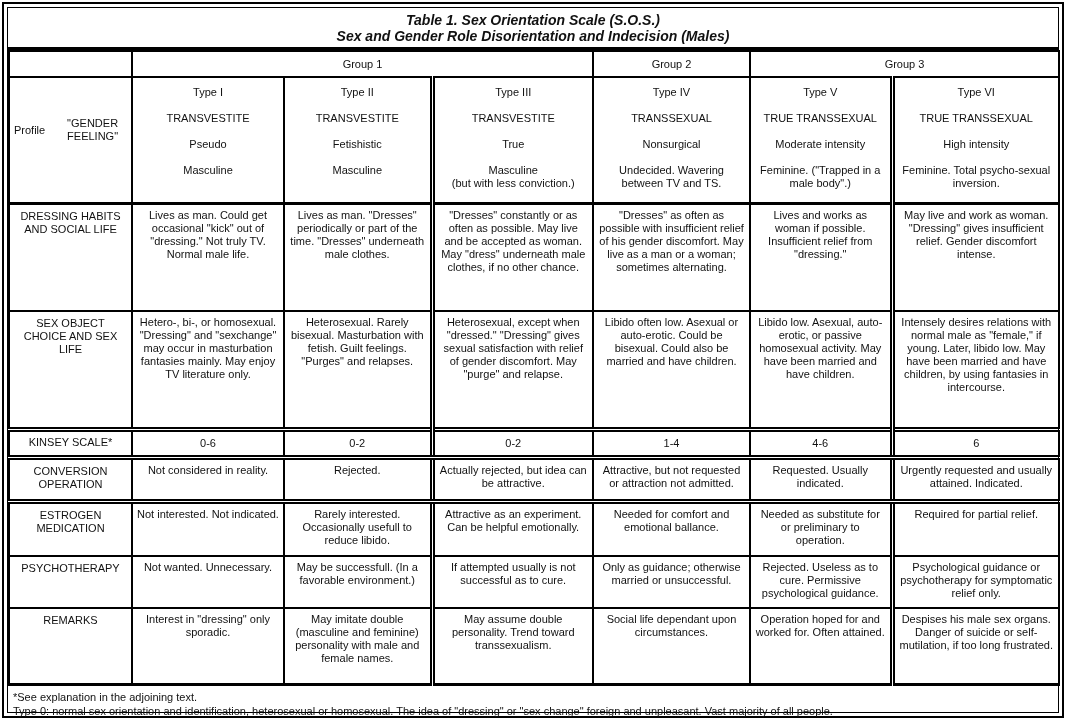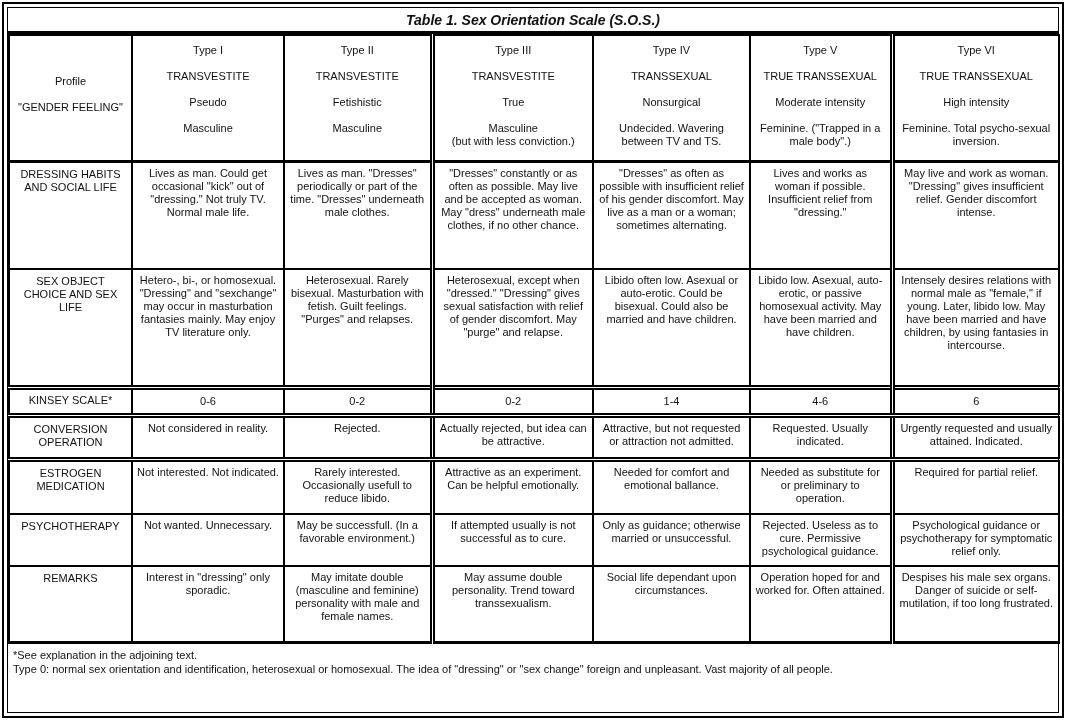--- a/index.html
+++ b/index.html
@@ -23,48 +23,55 @@
   tr.r-kinsey td { height: 28px; vertical-align: middle; border-top: 5px double #000; border-bottom: 5px double #000; }
   tr.r-conversion td { height: 44px; border-bottom: 5px double #000; }
   tr.r-estrogen td { height: 55px; }
   tr.r-psycho td { height: 52px; }
   tr.r-remarks td { height: 76px; border-bottom: 3px solid #000; }
 
   td.dbl { border-left: 5px double #000; }
   td.lbl { padding-top: 5px; }
 
   .stack { display: flex; flex-direction: column; gap: 13px; align-items: center; padding-top: 4px; }
-  .stack-lbl { display: flex; flex-direction: column; gap: 13px; align-items: center; padding-top: 34px; }
+  .stack-lbl { display: flex; flex-direction: row; gap: 13px; align-items: center; padding-top: 34px; }
   .note { display: block; }
 
   .footnote { flex: 1 1 auto; text-align: left; font-size: 11px; line-height: 14px; padding: 4px 5px; }
   .footnote span { display: block; }
 </style>
 </head>
 <body>
 
 <div class="frame-outer">
   <div class="frame-inner">
 
     <div class="title-block">
       <span class="title-line">Table 1. Sex Orientation Scale (S.O.S.)</span>
+      <span class="title-line">Sex and Gender Role Disorientation and Indecision (Males)</span>
     </div>
 
     <table class="sos">
       <colgroup>
         <col style="width:123px">
           <col style="width:152px">
           <col style="width:148px">
         <col style="width:161px">
           <col style="width:157px">
           <col style="width:142px">
           <col style="width:167px">
       </colgroup>
 
       <tbody>
+          <tr class="group-row">
+        <td class="lbl"></td>
+        <td colspan="3">Group 1</td>
+        <td>Group 2</td>
+        <td colspan="2">Group 3</td>
+      </tr>
 
       <tr class="profile-row">
         <td class="lbl">
           <div class="stack-lbl">
             <span>Profile</span>
             <span>"GENDER FEELING"</span>
           </div>
         </td>
         <td>
           <div class="stack">

